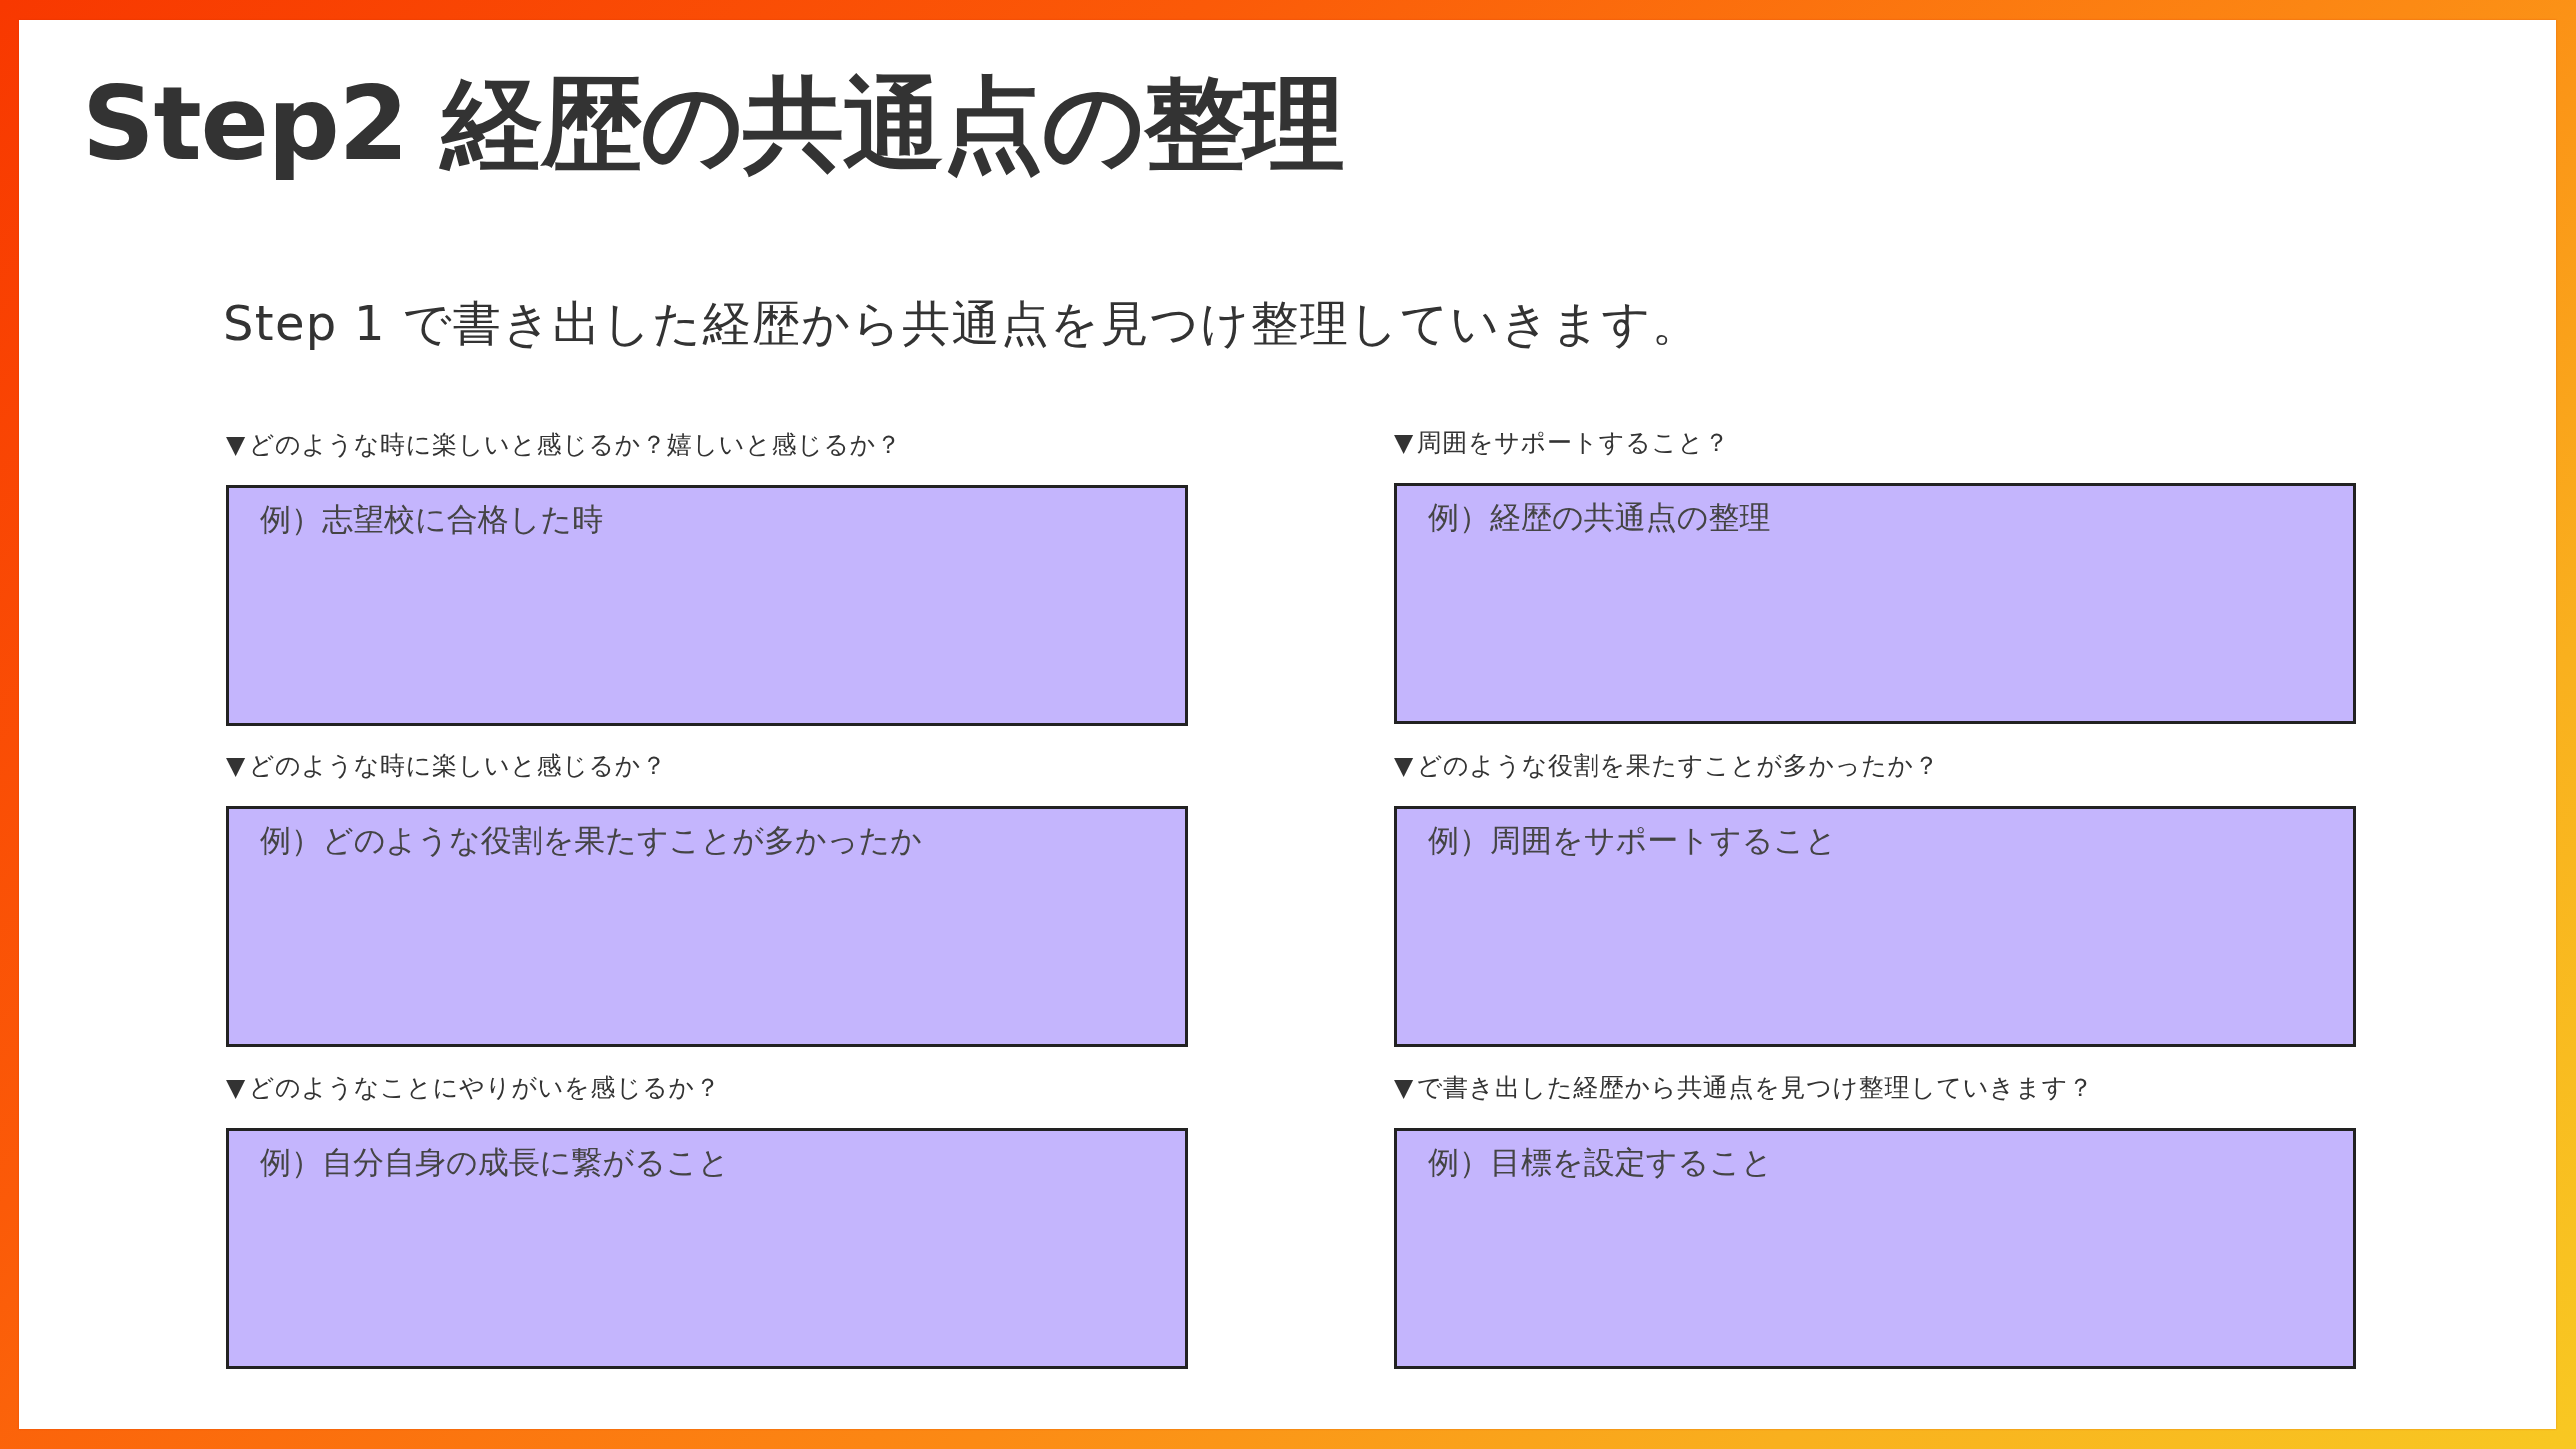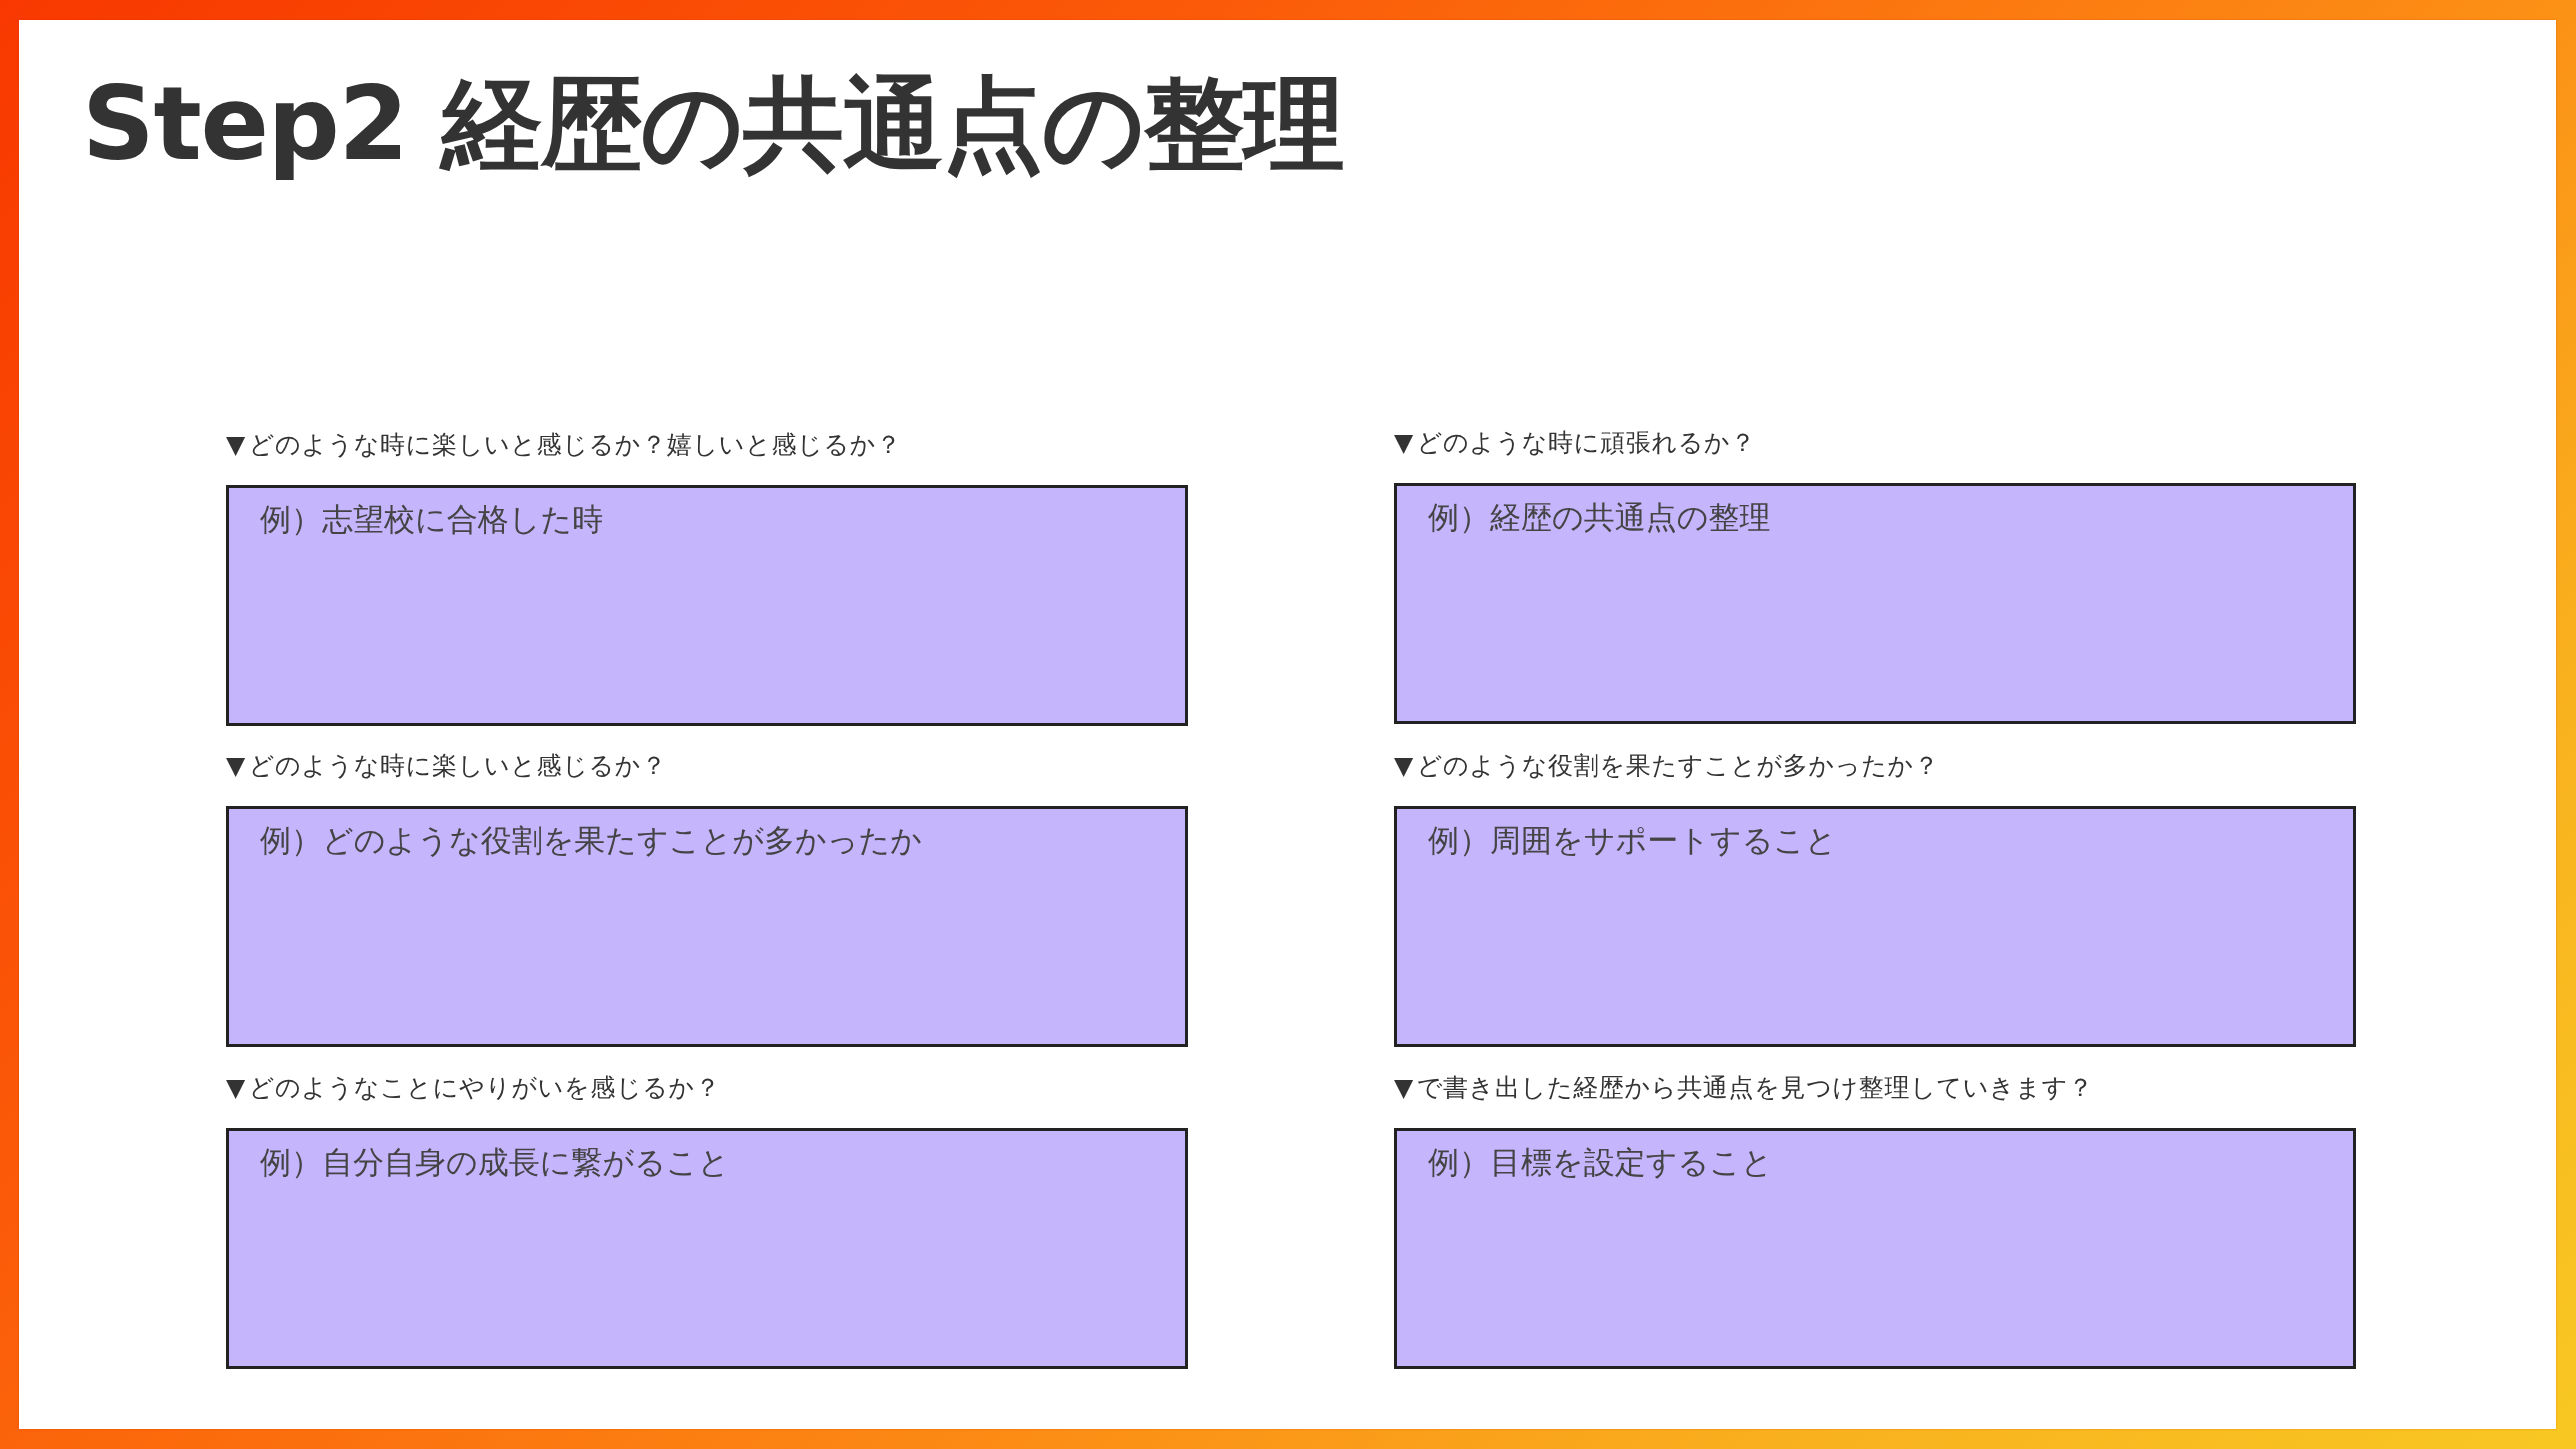--- a/index.html
+++ b/index.html
@@ -84,33 +84,34 @@
     }
   </style>
 </head>
 <body>
 
 <div class="frame">
   <div class="sheet">
 
     <div class="title">Step2  経歴の共通点の整理</div>
 
+    <div class="subtitle">Step 1 で書き出した経歴から共通点を見つけ整理していきます。</div>
 
     <div class="q-block" style="left:207px; top:410px;">
       <div class="q-label">
         <span class="tri">▼</span><span>どのような時に楽しいと感じるか？嬉しいと感じるか？</span>
       </div>
       <div class="q-box">
         <div class="q-example">例）志望校に合格した時</div>
       </div>
     </div>
 
     <div class="q-block" style="left:1375px; top:408px;">
       <div class="q-label">
-        <span class="tri">▼</span><span>どのような時に頑張れるか？</span>
+        <span class="tri">▼</span><span>周囲をサポートすること？</span>
       </div>
       <div class="q-box">
         <div class="q-example">例）経歴の共通点の整理</div>
       </div>
     </div>
 
     <div class="q-block" style="left:207px; top:731px;">
       <div class="q-label">
         <span class="tri">▼</span><span>どのような時に楽しいと感じるか？</span>
       </div>

